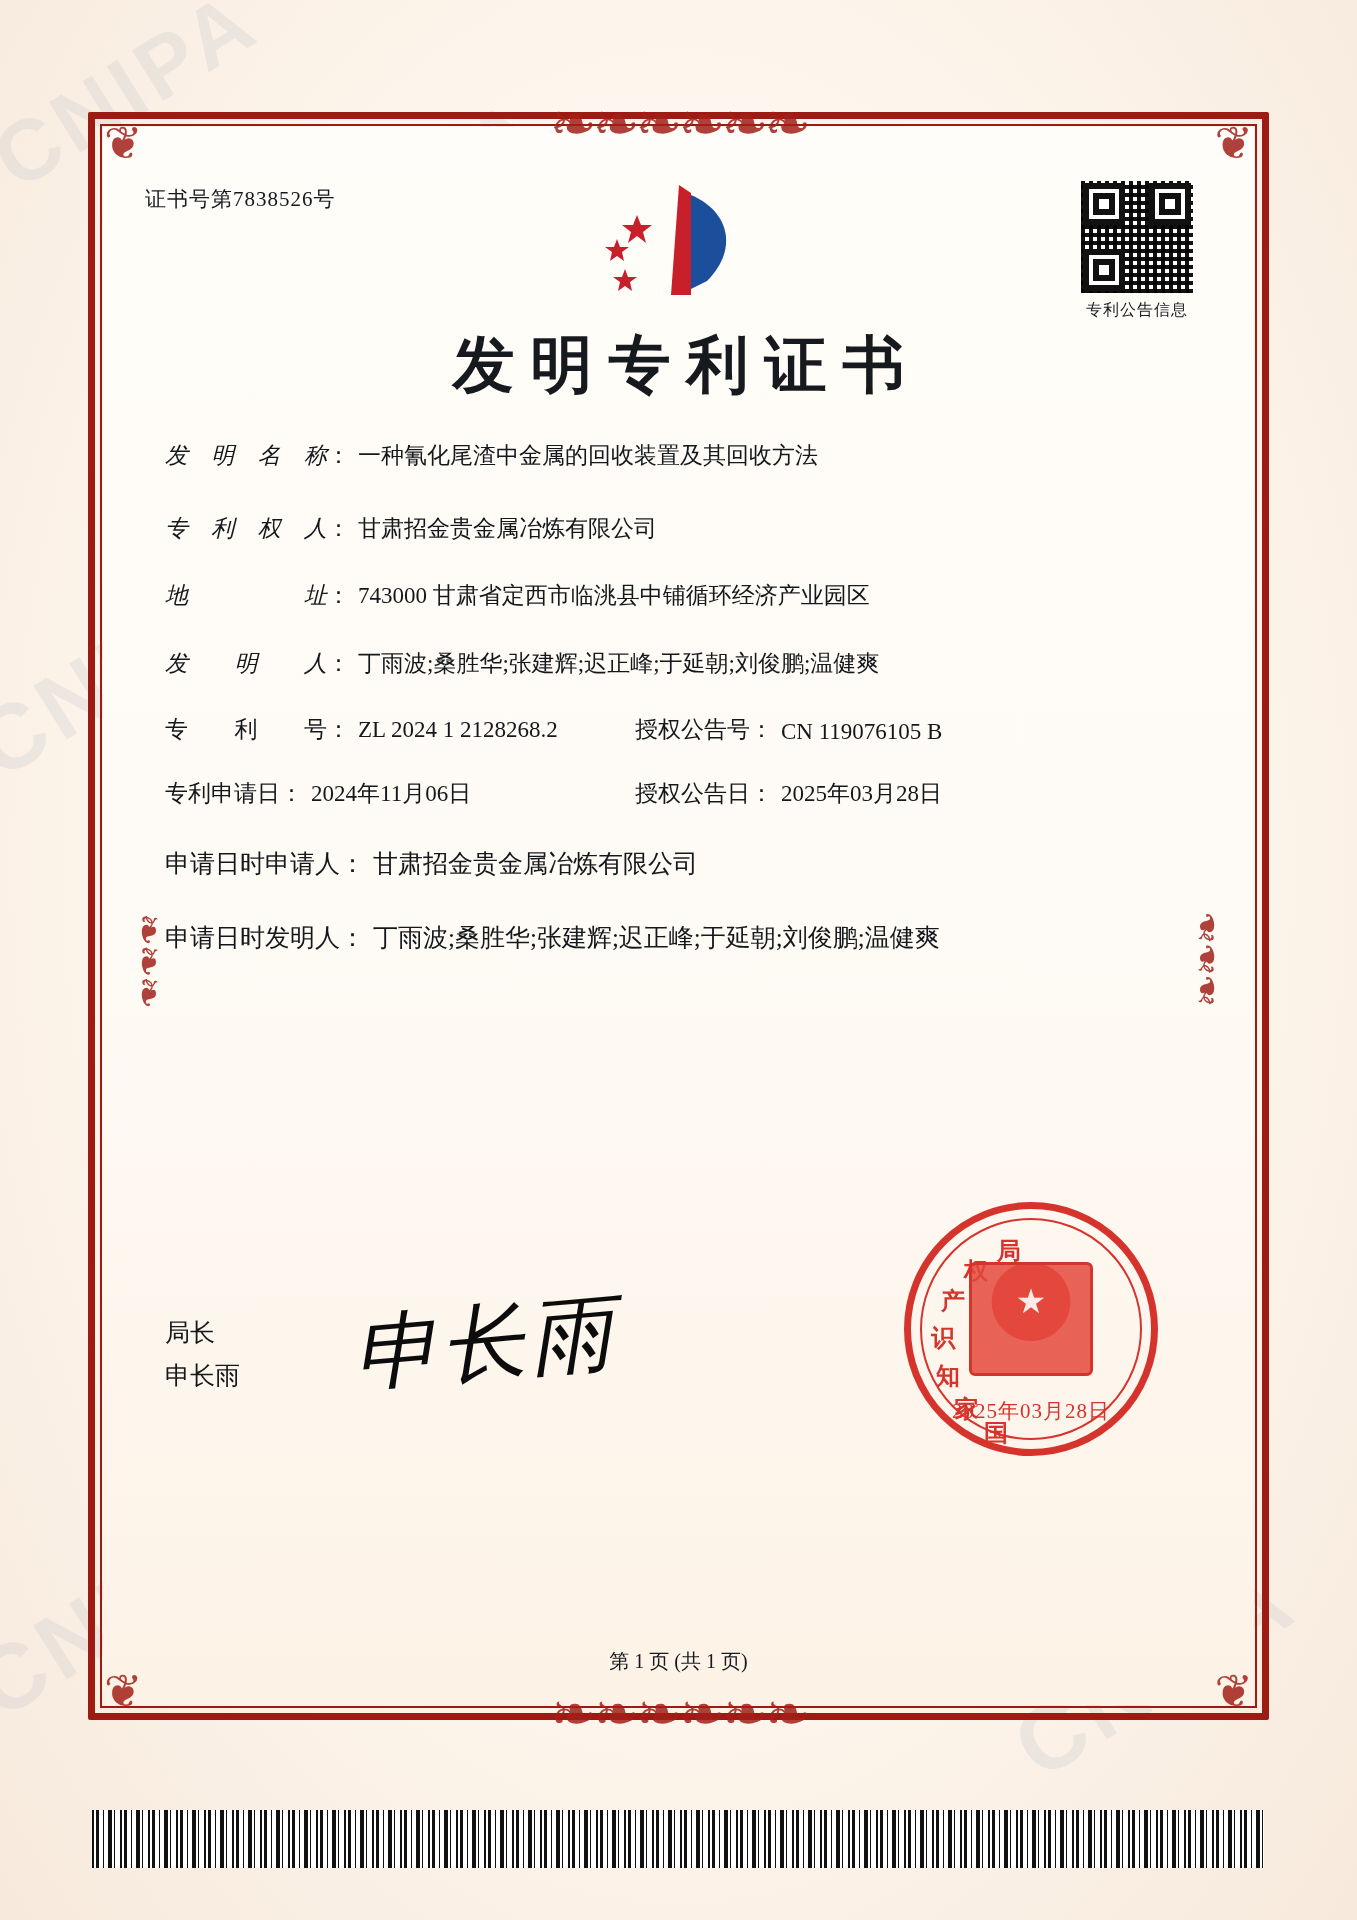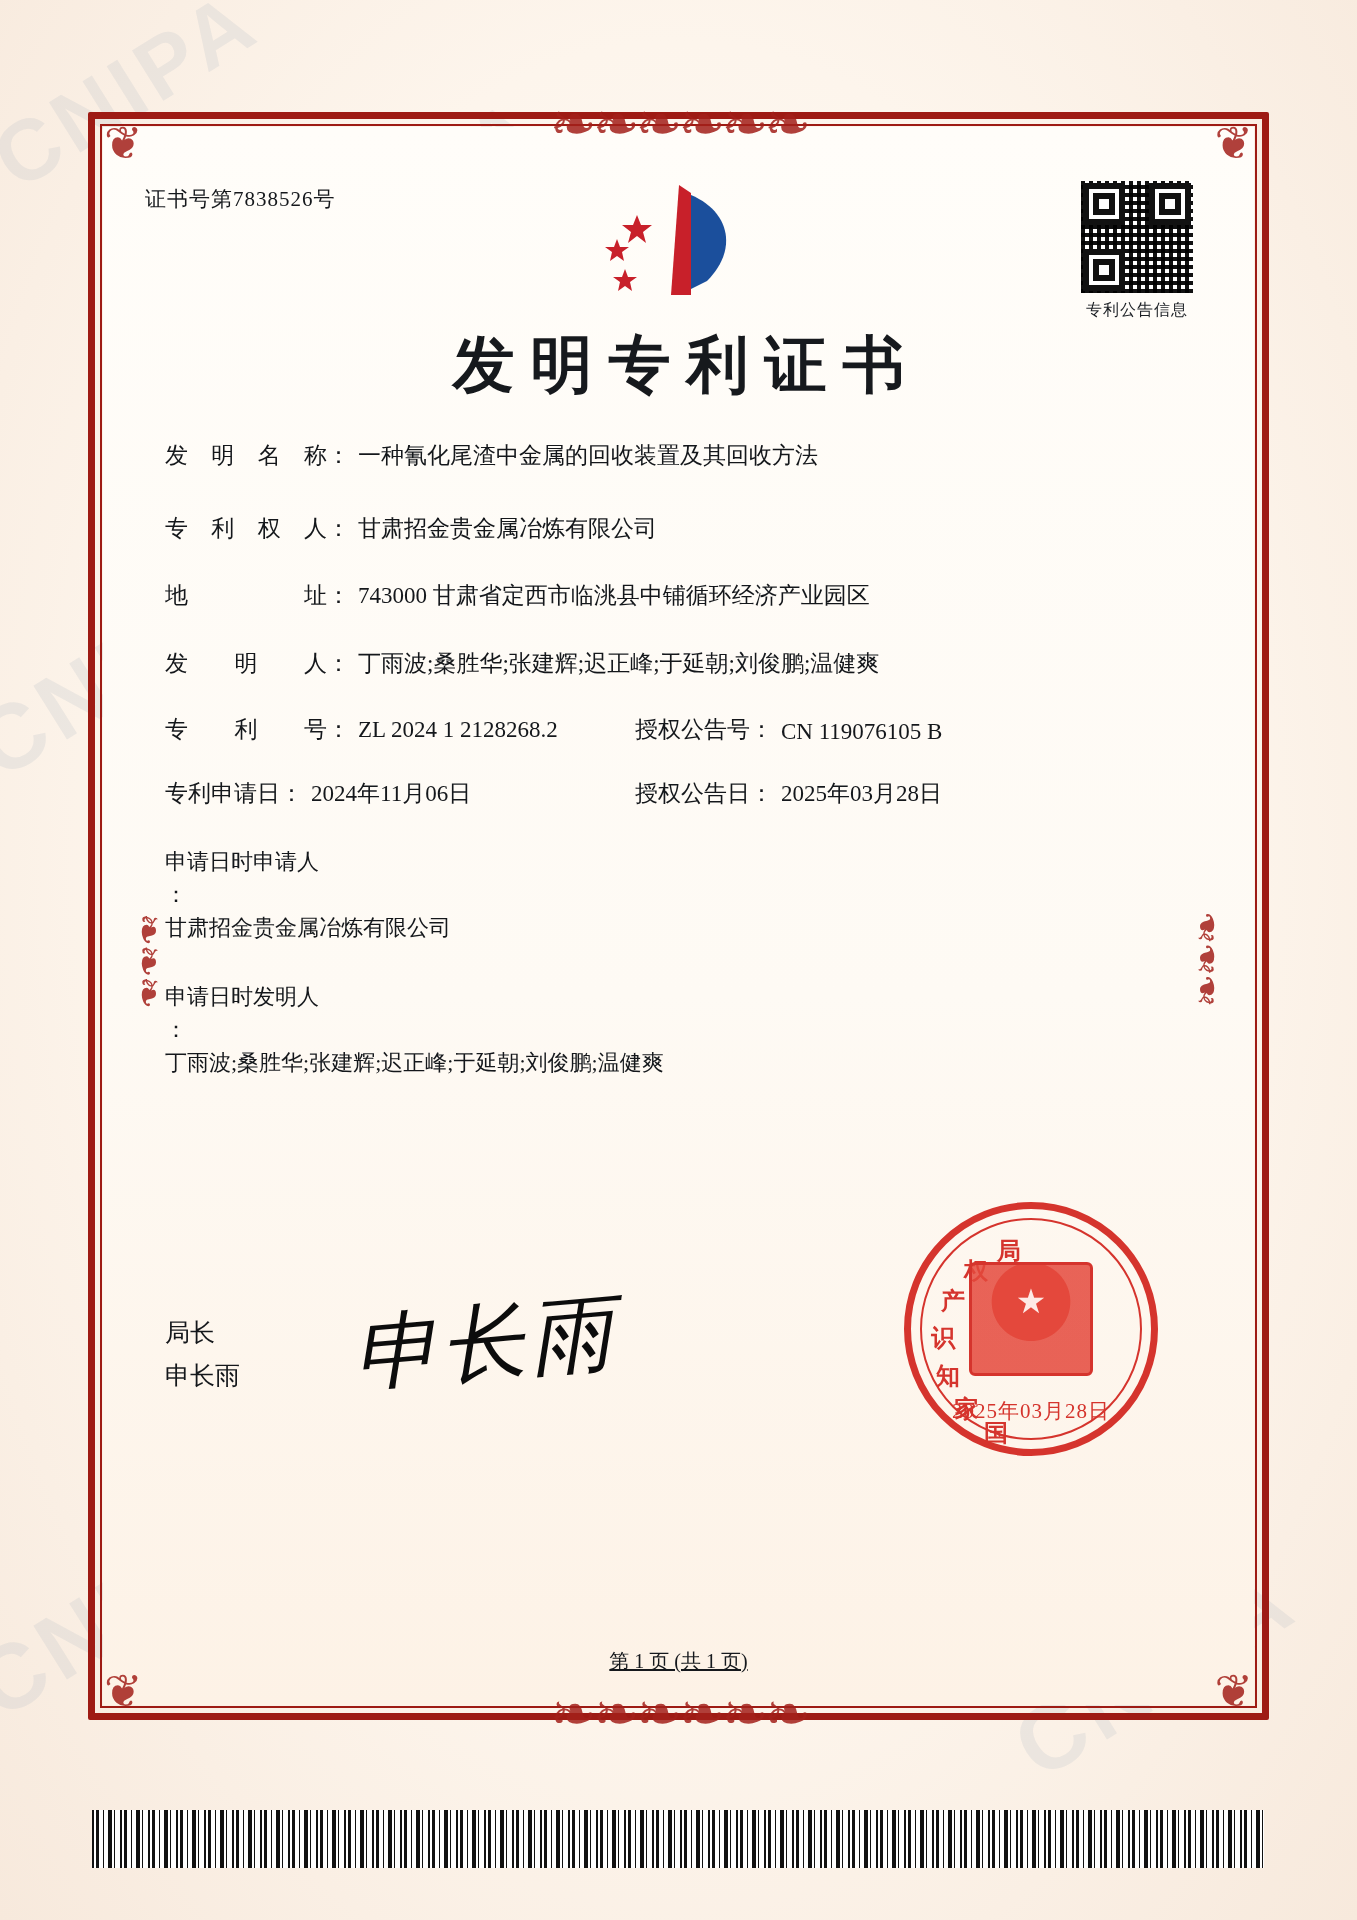--- a/index.html
+++ b/index.html
@@ -169,20 +169,21 @@
     align-items: baseline;
     margin-bottom: 33px;
     line-height: 1.5;
   }
   .lbl {
     width: 162px;
     flex: 0 0 162px;
     text-align: justify;
     text-align-last: justify;
     white-space: nowrap;
+    font-style: italic;
   }
   .colon { flex: 0 0 auto; margin-right: 8px; }
   .val { flex: 1 1 auto; }
 
   .row-two {
     display: flex;
     align-items: baseline;
     margin-bottom: 33px;
   }
   .cell-left { width: 470px; flex: 0 0 470px; display: flex; align-items: baseline; }
@@ -193,21 +194,21 @@
   }
   .lbl-r {
     flex: 0 0 auto;
     white-space: nowrap;
   }
   .small-lbl {
     flex: 0 0 auto;
     white-space: nowrap;
   }
 
-  .row-sm { font-size: 22px; flex-direction: column; }
+  .row-sm { font-size: 25px; }
 
   
   .statement {
     position: absolute;
     left: 62px; right: 56px;
     top: 1010px;
     font-size: 22px;
     line-height: 2.0;
     color: #14171b;
   }
@@ -292,21 +293,20 @@
     transform-origin: 0 0;
   }
 
   .page-no {
     position: absolute;
     left: 0; right: 0;
     bottom: 30px;
     text-align: center;
     font-size: 20px;
     color: #15181c;
-    text-decoration: underline;
   }
 
   
   .barcode {
     position: absolute;
     left: 92px;
     bottom: 52px;
     width: 1172px;
     height: 58px;
     background-image: repeating-linear-gradient(90deg,

